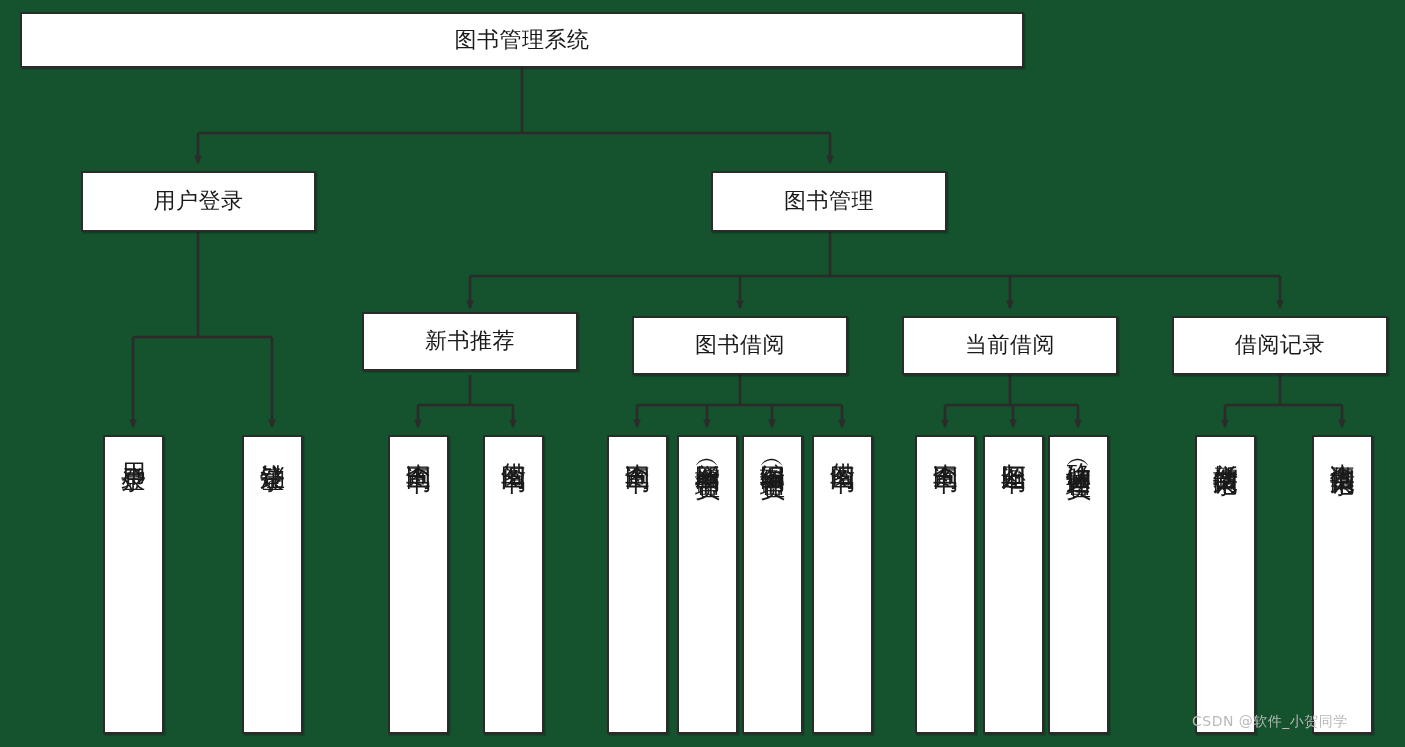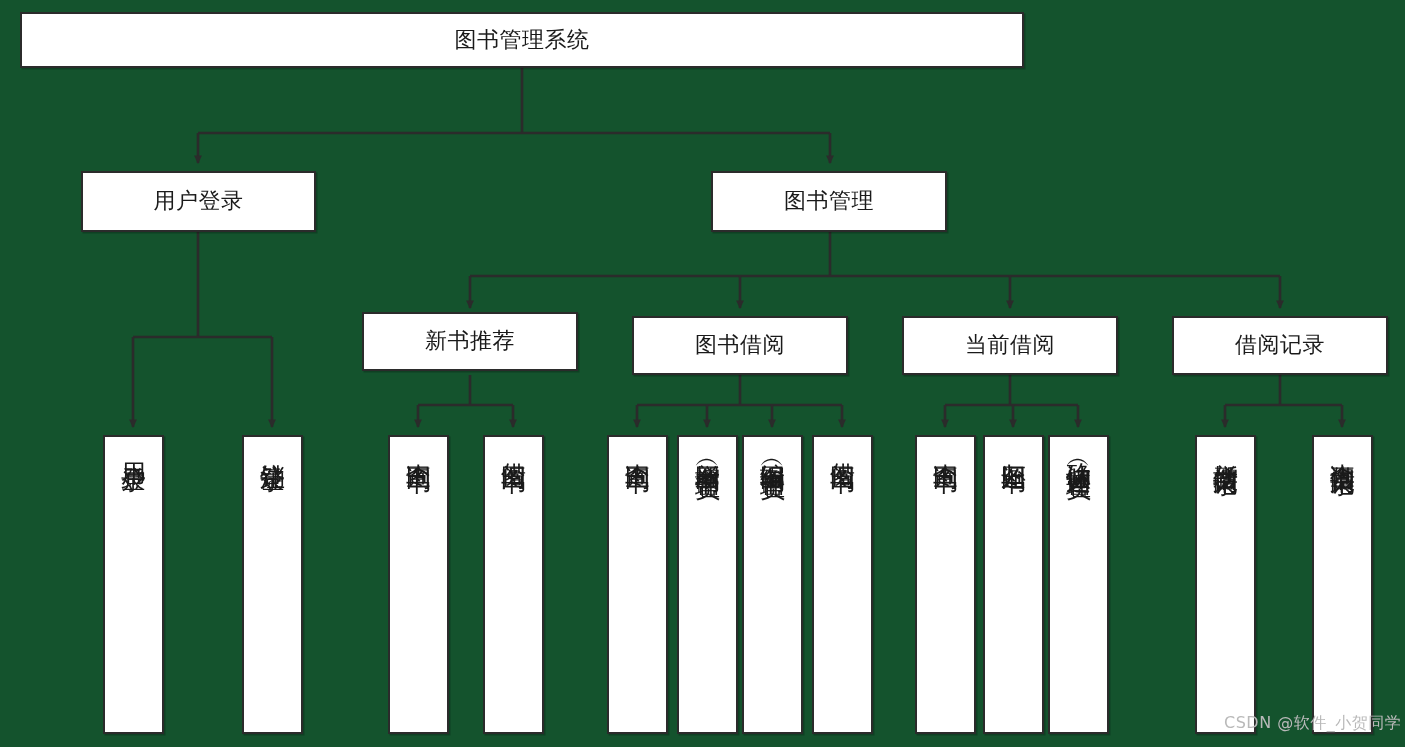--- a/index.html
+++ b/index.html
@@ -54,24 +54,23 @@
     writing-mode: vertical-rl;
     text-orientation: upright;
     font-size: 25px;
     letter-spacing: 2px;
     line-height: 1.0;
     white-space: nowrap;
   }
   .watermark {
     position: absolute;
     color: #b9b9b9;
-    font-size: 16px;
+    font-size: 14px;
     white-space: nowrap;
     letter-spacing: 0.5px;
-    margin-left: 32px;
   }
 </style>
 </head>
 <body>
 
 <div id="canvas">
 
   <svg id="edges" viewBox="0 0 1405 747" xmlns="http://www.w3.org/2000/svg">
     <defs>
       <marker id="arrow" markerWidth="9" markerHeight="9" refX="7.6" refY="4.5" orient="auto" markerUnits="userSpaceOnUse">

